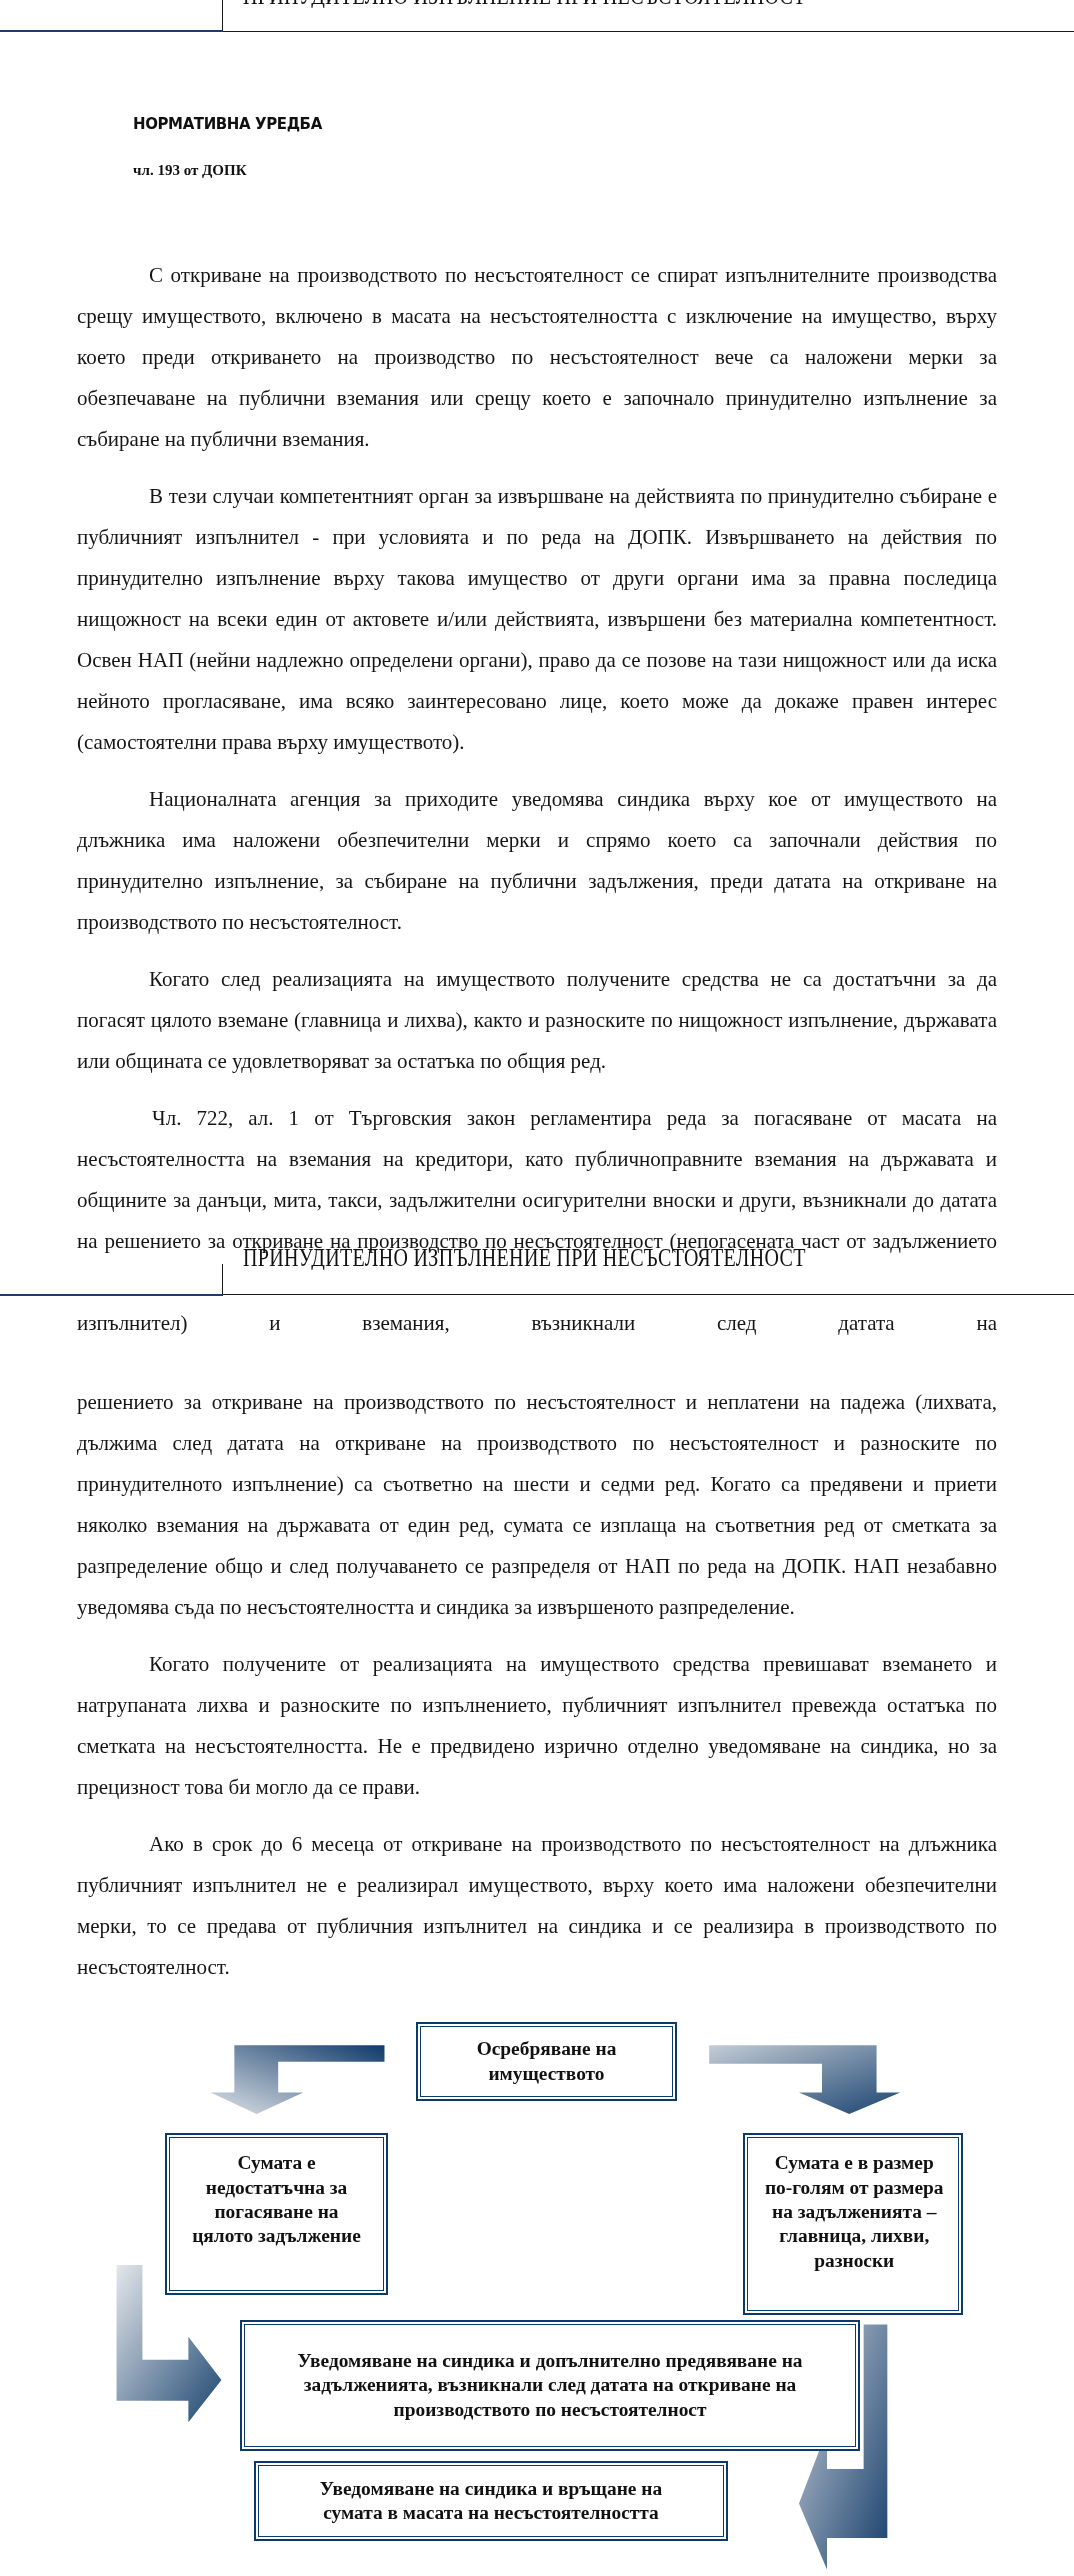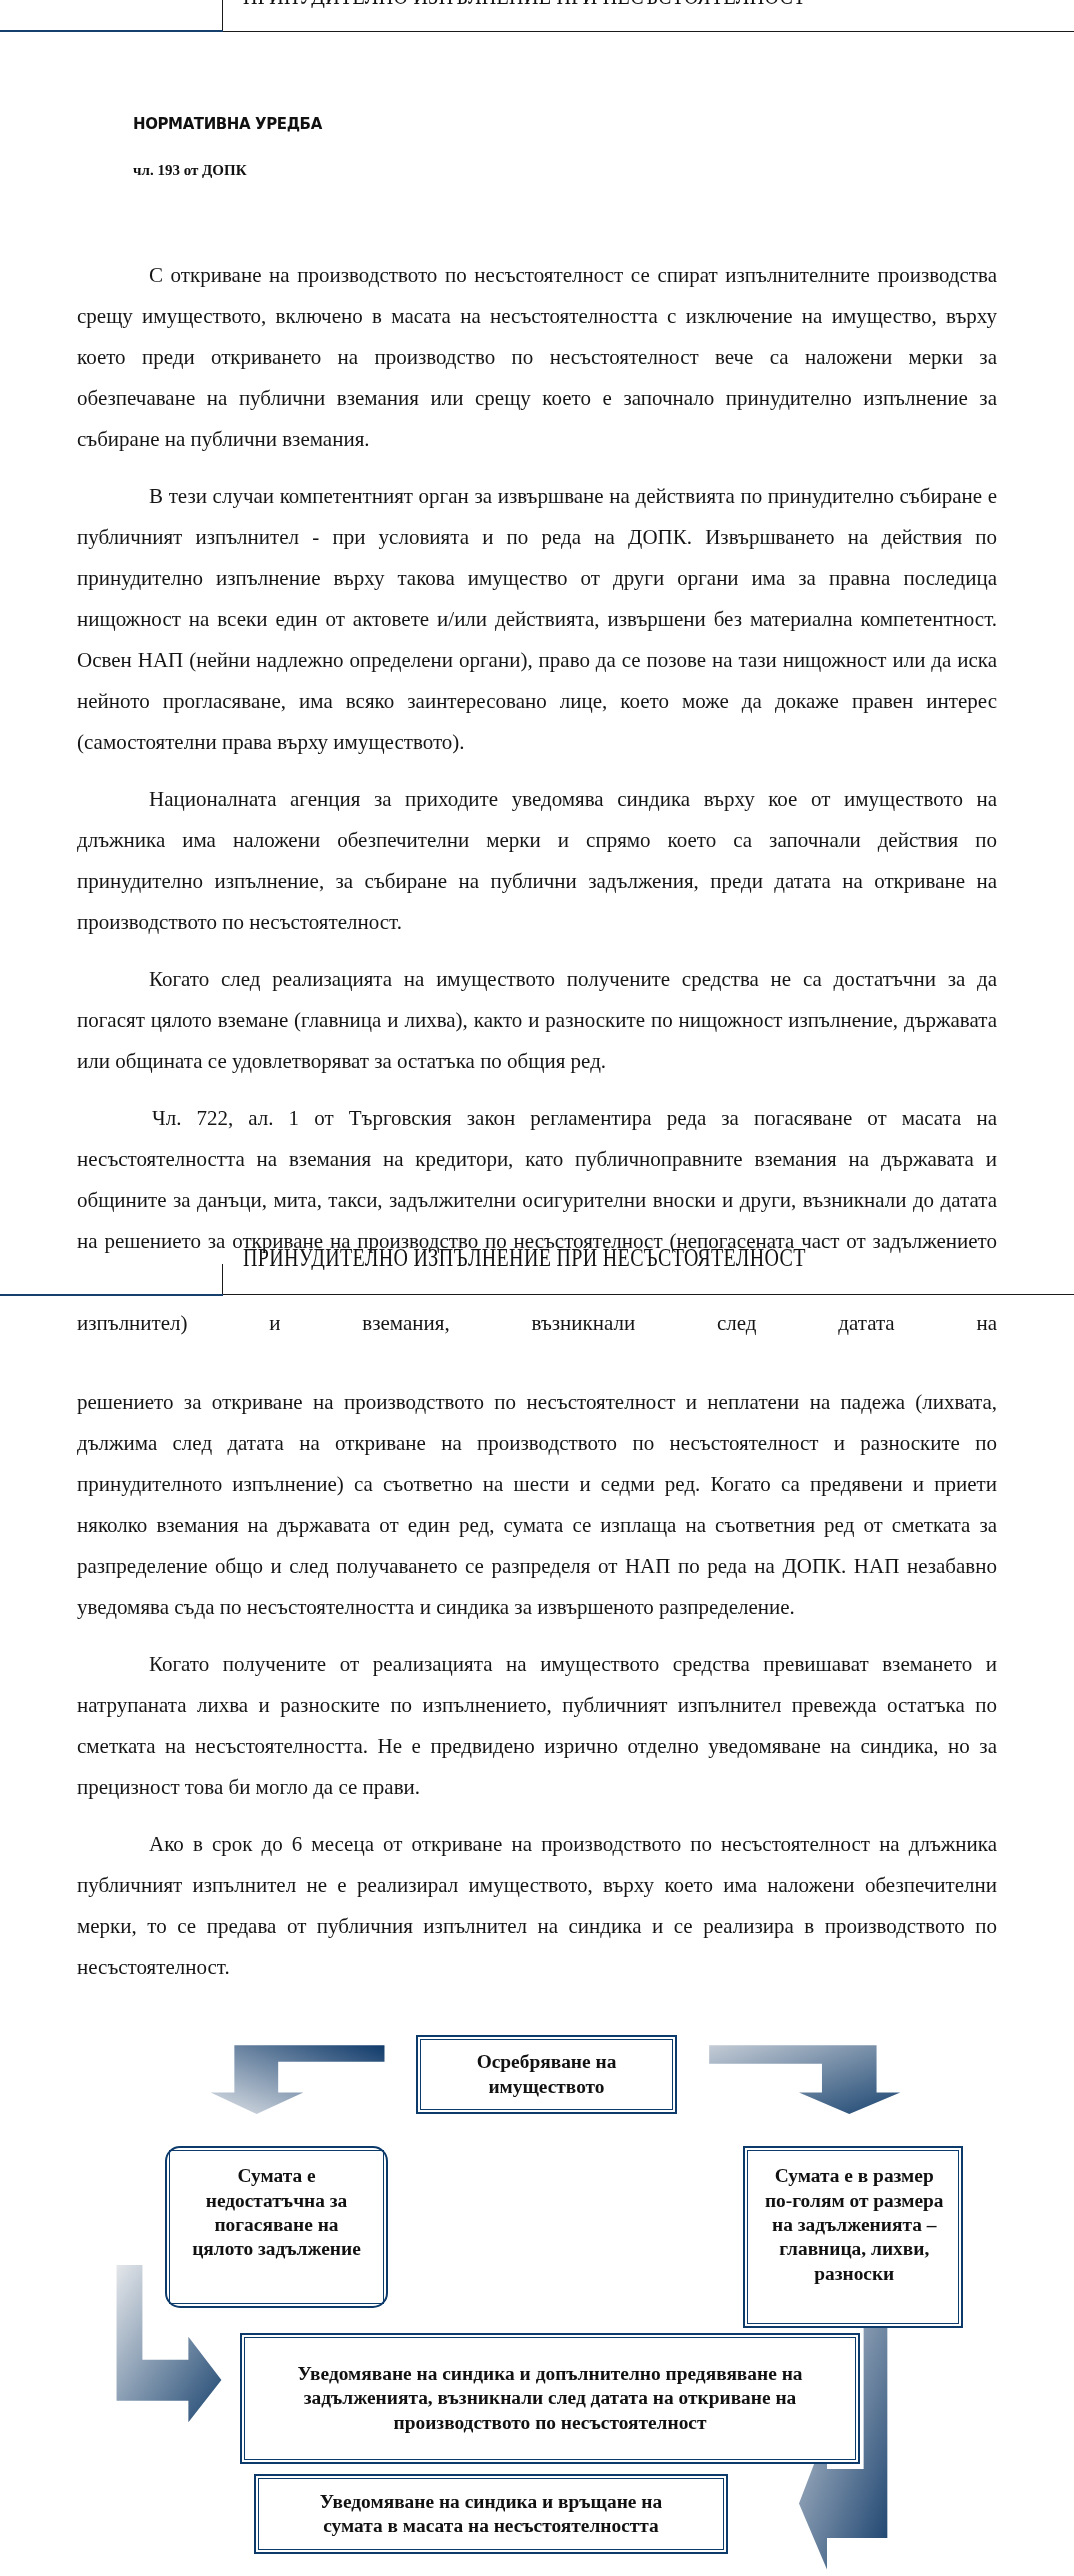--- a/index.html
+++ b/index.html
@@ -23,21 +23,21 @@
   .text-block {
     position:absolute; left:61px; width:952px;
     font-family:"Liberation Serif", serif; font-size:21px; line-height:41px;
     text-align:justify; color:#151515;
   }
   .text-block p { margin:16px; text-indent:72px; }
   .text-block p.cont { text-indent:0; }
   .text-block p.last-cut { text-align-last:justify;font-family:Liberation Serif, serif; }
   .box {
     position:absolute; box-sizing:border-box; background:#fff;
-    border:2.2px solid #0c3a6b; padding:2.2px;margin-top:13px;
+    border:2.2px solid #0c3a6b; padding:2.2px;
   }
   .box-inner {
     box-sizing:border-box; width:100%; height:100%; border:1.4px solid #0c3a6b;
     display:flex; align-items:center; justify-content:center; text-align:center;
     font-family:"Liberation Serif", serif; font-weight:bold; font-size:19.4px; line-height:24.4px;
     color:#111; padding:4.3px 7.2px;
   }
   .box-inner.tall { align-items:flex-start; padding-top:13px; }
   svg.arrows { position:absolute; left:0; top:0; }
 </style>
@@ -106,21 +106,21 @@
 
   <g>
     <path d="M1202 3236 L1235 3236 L1235 3533 L1151 3533 L1151 3577 L1112 3485 L1151 3383 L1151 3437 L1202 3437 Z" fill="url(#gR)"></path>
   </g>
 </svg>
 
 <div class="box" style="left:416px; top:2022px; width:261px; height:79px;">
   <div class="box-inner" style="font-size:19.4px;">Осребряване на имуществото</div>
 </div>
 
-<div class="box" style="left:165px; top:2133px; width:223px; height:162px;border-radius:15px;">
+<div class="box" style="left:165px; top:2133px; width:223px; height:162px;">
   <div class="box-inner tall" style="padding-left:20px; padding-right:20px;">Сумата е недостатъчна за погасяване на цялото задължение</div>
 </div>
 
 <div class="box" style="left:743px; top:2133px; width:220px; height:182px;">
   <div class="box-inner tall" style="padding-left:14px; padding-right:11.5px;">Сумата е в размер по-голям от размера на задълженията – главница, лихви, разноски</div>
 </div>
 
 <div class="box" style="left:240px; top:2320px; width:620px; height:131px;">
   <div class="box-inner" style="padding-left:50px; padding-right:50px;">Уведомяване на синдика и допълнително предявяване на задълженията, възникнали след датата на откриване на производството по несъстоятелност</div>
 </div>

